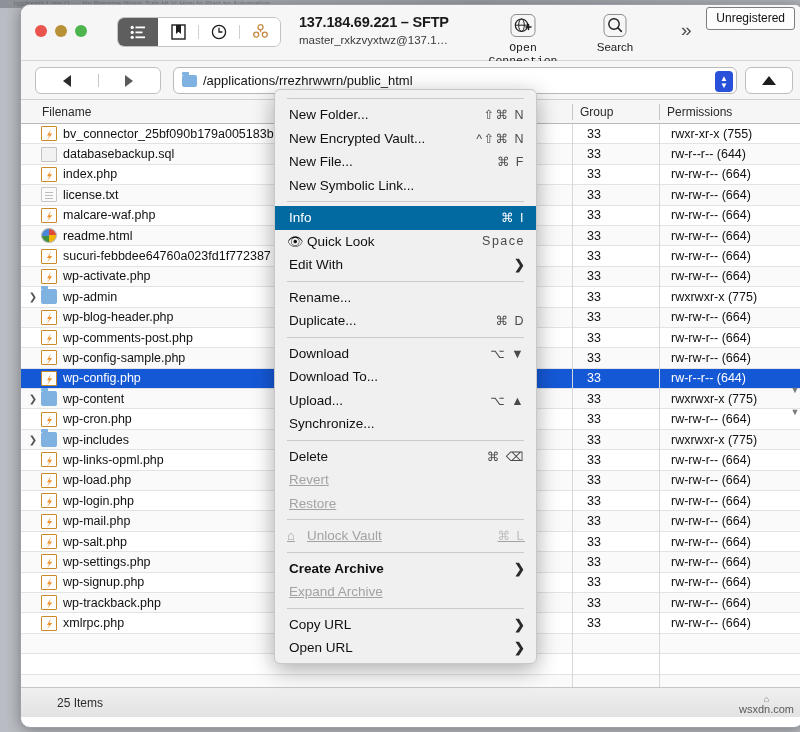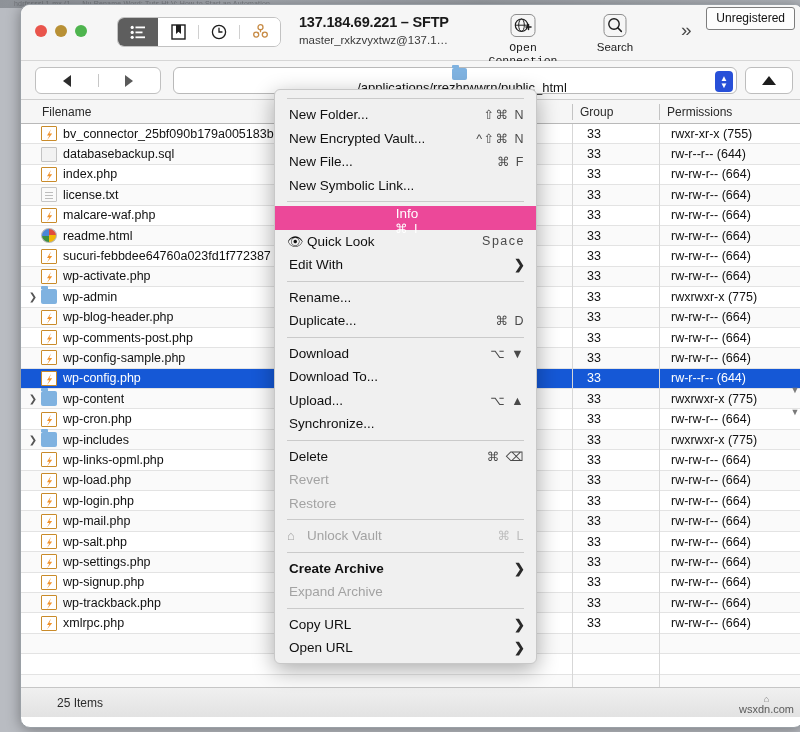--- a/index.html
+++ b/index.html
@@ -96,21 +96,21 @@
     display:flex; align-items:center;
   }
   .navgroup .half { flex:1; display:flex; align-items:center; justify-content:center; }
   .navgroup .vsep { width:1px; height:13px; background:#c7c7c7; }
   .tri-left  { width:0;height:0;border-top:6px solid transparent;border-bottom:6px solid transparent;border-right:8px solid #2c2c2c; }
   .tri-right { width:0;height:0;border-top:6px solid transparent;border-bottom:6px solid transparent;border-left:8px solid #5a5a5a; }
 
   .pathfield {
     position:absolute; left:152px; top:6px; right:66px; height:27px;
     background:#fff; border:1px solid #b9b9b9; border-radius:6px;
-    display:flex; align-items:center; padding-left:8px;flex-direction:column;
+    display:flex; align-items:center; padding-left:8px;
   }
   .folder-ico {
     width:15px; height:12px; border-radius:2px;
     background:#7fb2e0; position:relative; flex:0 0 auto;
   }
   .folder-ico:before{
     content:""; position:absolute; left:0; top:-3px; width:7px; height:3px;
     background:#7fb2e0; border-radius:1px 1px 0 0;
   }
   .pathtext { font-size:13px; color:#141414; margin-left:6px; white-space:nowrap; }
@@ -215,23 +215,23 @@
     box-shadow: 0 6px 22px rgba(0,0,0,.33);
     padding:4px 0 3px; z-index:50;
     font-size:13.5px; color:#101010;
   }
   .mi {
     position:relative; height:23.5px; display:flex; align-items:center;
     padding-left:14px; padding-right:11px; white-space:nowrap;
   }
   .mi .mlabel { flex:1 1 auto; }
   .mi .mkeys { flex:0 0 auto; color:#4a4a4a; font-size:12.5px; letter-spacing:1.5px; }
-  .mi.highlight { background:#ec4899; color:#fff;flex-direction:column; }
+  .mi.highlight { background:#0369a1; color:#fff; }
   .mi.highlight .mkeys { color:#fff; }
-  .mi.disabled { color:#a3a3a3; }
+  .mi.disabled { color:#a3a3a3;text-decoration:underline; }
   .mi.disabled .mkeys { color:#bdbdbd; }
   .mi.bold .mlabel { font-weight:bold; }
   .mi .micon { width:20px; flex:0 0 20px; font-size:13px; margin-left:-2px; }
   .mi .submark { flex:0 0 auto; font-weight:bold; font-size:13px; color:#2a2a2a; }
   .msep { height:1px; background:#cacaca; margin:4px 12px; }
 </style>
 </head>
 <body>
 
 <div id="root">

